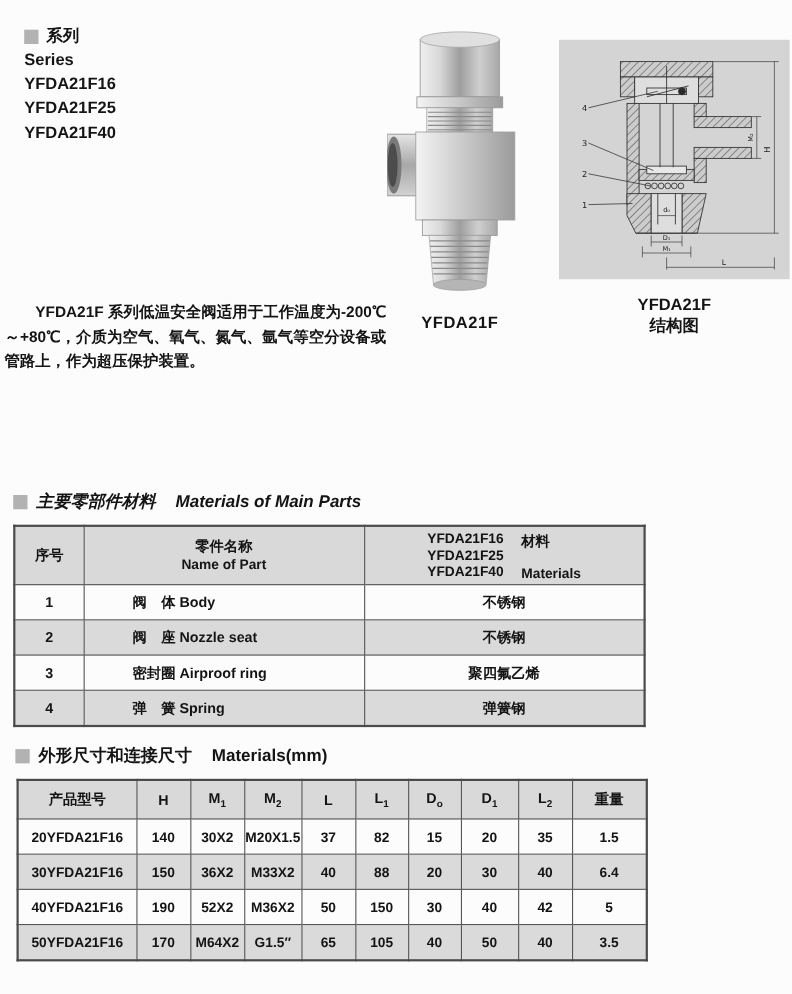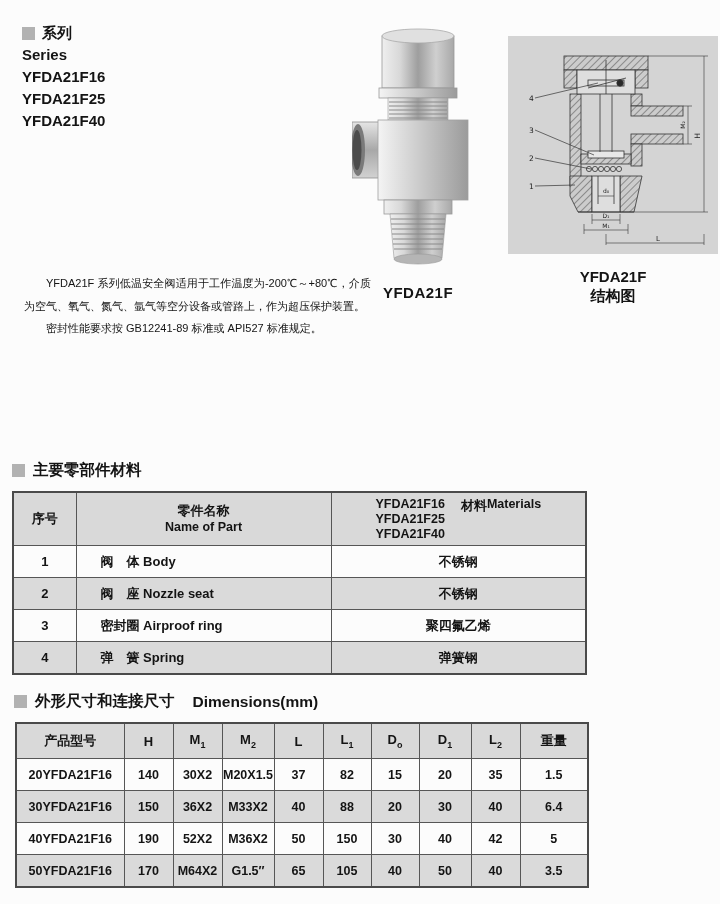--- a/index.html
+++ b/index.html
@@ -25,56 +25,56 @@
   }
   .series-model { font-weight:bold; }
 
   .photo-wrap { position:absolute; left:352px; top:26px; width:132px; }
   .photo-caption { text-align:center; font-weight:bold; font-size:15px; margin-top:8px; letter-spacing:.5px; }
 
   .diagram-wrap { position:absolute; left:508px; top:36px; width:210px; }
   .diagram-caption { text-align:center; font-weight:bold; font-size:15px; line-height:19px; margin-top:9px; }
 
   .desc {
-    position:absolute; left:24px; top:272px; width:347px;
-    font-size:11px; font-weight:normal; line-height:22.5px;
+    position:absolute; left:4px; top:272px; width:347px;
+    font-size:14px; font-weight:bold; line-height:22.5px;
     text-align:justify;
   }
   .desc p { margin:0; text-indent:2em; }
 
   
   .section-title {
     display:flex; align-items:center; gap:8px;
     font-weight:bold; font-size:15.5px;
     margin-left:12px;
   }
   .section-title .en { margin-left:10px; }
-  #materials-title { margin-top:20px; }
+  #materials-title { margin-top:6px;font-style:italic; }
   #dimensions-title { margin-top:16px; margin-left:14px; }
 
   
   table { border-collapse:collapse; table-layout:fixed; }
   th, td { border:1px solid #565656; padding:0; }
   table { border:2px solid #4a4a4a; }
   thead th { background:#d9d9d9; }
   tbody tr:nth-child(even) td { background:#dadada; }
 
   
   .materials-table {
     margin:10px 0 0 12px; width:573px;
     font-size:13px; font-weight:bold; text-align:center;
   }
   .materials-table thead th { height:52px; vertical-align:middle; }
   .materials-table tbody td { height:31px; vertical-align:middle; }
-  .materials-table td.c-part { text-align:left; padding-left:24px; }
+  .materials-table td.c-part { text-align:left; padding-left:44px; }
   .mh-two-line { line-height:16px; }
   .mh-two-line .sub-en { font-size:12.5px; }
   .col3-wrap { display:flex; justify-content:center; gap:16px; }
   .col3-models { text-align:left; font-size:12.5px; line-height:15px; }
-  .col3-right { display:flex; flex-direction:row; justify-content:space-between; text-align:left; }
+  .col3-right { display:flex; flex-direction:column; justify-content:space-between; text-align:left; }
   .col3-right .cn { font-size:13px; }
   .col3-right .en { font-size:12.5px; }
 
   
   .dimensions-table {
     margin:10px 0 0 15px; width:572px;
     font-size:12.5px; font-weight:bold; text-align:center;
   }
   .dimensions-table thead th { height:34px; vertical-align:middle; font-size:13px; }
   .dimensions-table tbody td { height:31px; vertical-align:middle; }
@@ -235,27 +235,27 @@
       <text x="150" y="205" font-size="7" text-anchor="middle">L</text>
     </svg>
     <div class="diagram-caption">
       <div>YFDA21F</div>
       <div>结构图</div>
     </div>
   </div>
 
   <div class="desc">
     <p>YFDA21F 系列低温安全阀适用于工作温度为-200℃～+80℃，介质为空气、氧气、氮气、氩气等空分设备或管路上，作为超压保护装置。</p>
-    <p>密封性能要求按 GB12241-89 标准或 API527 标准规定。</p>
   </div>
 </div>
 
 <div class="section-title" id="materials-title">
   <span class="marker"></span>
   <span>主要零部件材料</span>
+  <span class="en">Materials of Main Parts</span>
 </div>
 
 <table class="materials-table">
   <colgroup>
       <col style="width:63px">
       <col style="width:255px">
       <col style="width:255px">
     </colgroup>
   <thead>
     <tr>
@@ -301,21 +301,21 @@
         <td class="c-no">4</td>
         <td class="c-part">弹　簧 Spring</td>
         <td class="c-material">弹簧钢</td>
       </tr>
     </tbody>
 </table>
 
 <div class="section-title" id="dimensions-title">
   <span class="marker"></span>
   <span>外形尺寸和连接尺寸</span>
-  <span class="en">Dimensions(mm)</span>
+  <span class="en">Materials(mm)</span>
 </div>
 
 <table class="dimensions-table">
   <colgroup>
     <col style="width:108px">
       <col style="width:49px">
       <col style="width:49px">
       <col style="width:52px">
     <col style="width:49px">
       <col style="width:48px">

